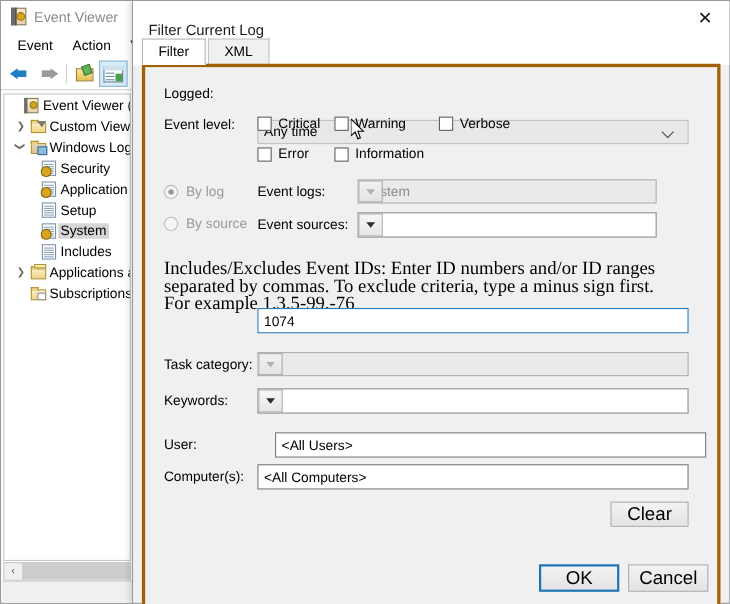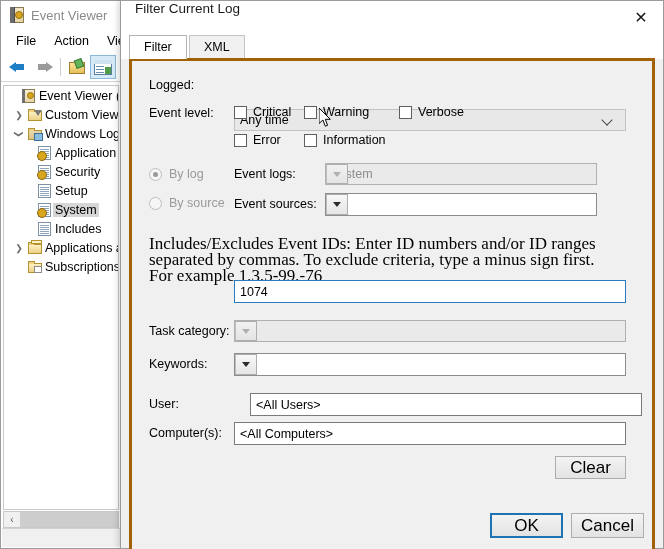--- a/index.html
+++ b/index.html
@@ -183,21 +183,21 @@
   .dlg {
     position:absolute; left:120px; top:0px; width:544px; height:549px;
     background:#f0f0f0;
     border:1px solid #9b9b9b;
     box-sizing:border-box;
     box-shadow: -2px 0 6px rgba(0,0,0,0.16);
   }
   .dlg-title {
     position:absolute; left:0; top:0; right:0; height:34px;
     background:#ffffff;
-    display:flex; align-items:flex-start;
+    display:flex; align-items:flex-end;
   }
   .dlg-title-text {
     margin-left:14px; font-size:13.5px; color:#1a1a1a;
   }
   .dlg-close {
     position:absolute; right:0; top:0; width:44px; height:32px;
     display:flex; align-items:center; justify-content:center;
     font-size:16px; color:#1a1a1a;
   }
 
@@ -312,21 +312,21 @@
     <div class="ev-titlebar">
       <span class="ev-appicon">
         <span class="book"></span>
           <span class="spine"></span>
           <span class="dot"></span>
       </span>
       <span class="ev-title-text">Event Viewer</span>
     </div>
 
     <div class="ev-menubar">
-      <div class="ev-menu-item">File</div>
+      <div class="ev-menu-item">Event</div>
       <div class="ev-menu-item">Action</div>
       <div class="ev-menu-item">View</div>
     </div>
 
     <div class="ev-toolbar">
       <div class="tb-btn">
           <span class="arrow-left"></span>
         </div>
       <div class="tb-btn">
           <span class="arrow-right"></span>
@@ -391,32 +391,32 @@
       </div>
 
       <div class="tree-row" style="padding-left:32px;">
         <span class="ticon">
             <span class="ico-log warn">
               <span class="pg"></span>
               <span class="l"></span>
               <span class="bd"></span>
             </span>
           </span>
-        <span class="tree-label">Application</span>
+        <span class="tree-label">Security</span>
       </div>
 
       <div class="tree-row" style="padding-left:32px;">
         <span class="ticon">
             <span class="ico-log warn">
               <span class="pg"></span>
               <span class="l"></span>
               <span class="bd"></span>
             </span>
           </span>
-        <span class="tree-label">Security</span>
+        <span class="tree-label">Application</span>
       </div>
 
       <div class="tree-row" style="padding-left:32px;">
         <span class="ticon">
             <span class="ico-log">
               <span class="pg"></span>
               <span class="l"></span>
             </span>
           </span>
         <span class="tree-label">Setup</span>

